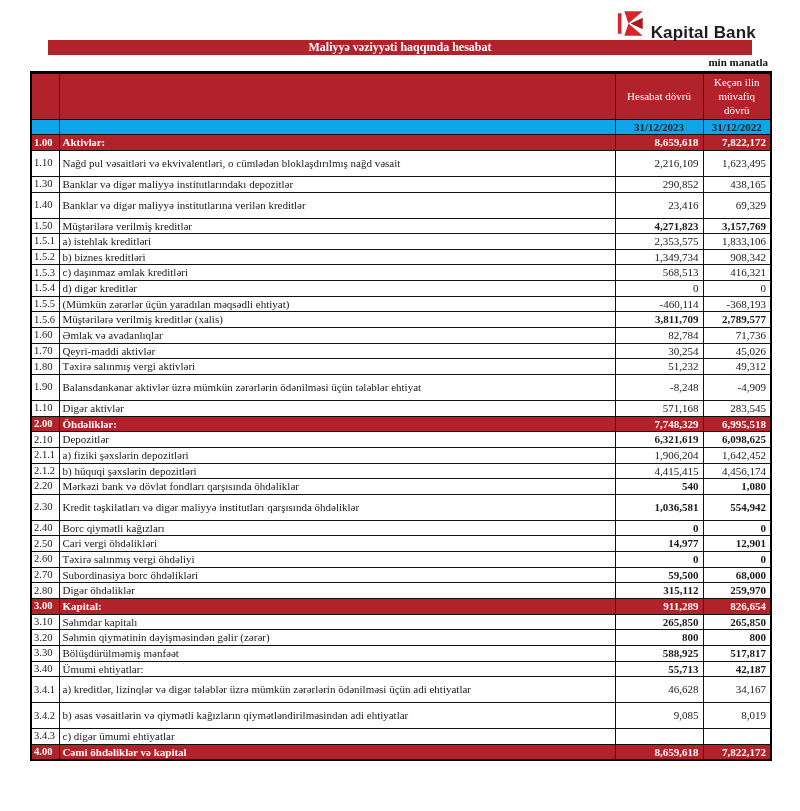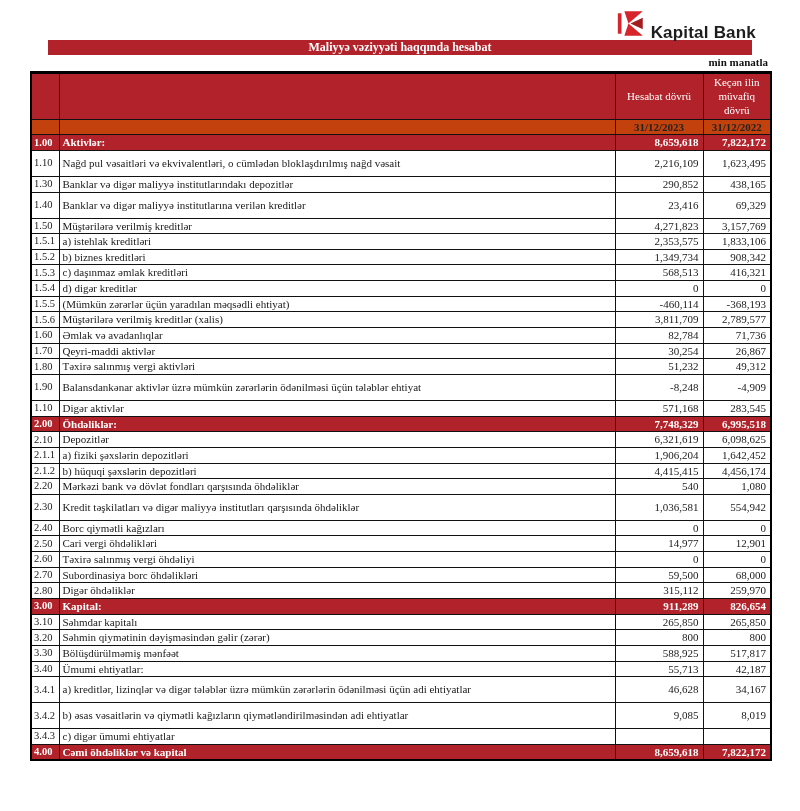--- a/index.html
+++ b/index.html
@@ -33,32 +33,32 @@
   }
   col.c-num { width:28px; } col.c-label { width:556px; }
   col.c-v1 { width:88px; } col.c-v2 { width:68px; }
   th, td { border:1px solid var(--grid); overflow:hidden; }
   thead th {
     background:var(--red); color:#fff; font-weight:400; font-size:11px;
     line-height:1.25; height:46px; text-align:center; vertical-align:middle;
     padding:2px;
   }
   tr.dates td {
-    height:13px; background:#c2410c; color:#222; font-weight:700; font-size:11px;
+    height:13px; background:#0ea5e9; color:#222; font-weight:700; font-size:11px;
     text-align:center; padding:1px 2px;font-family:Liberation Serif, serif;
   }
   tbody td {
     font-size:11px; line-height:1.15; color:var(--ink);
     padding:1px 3px; vertical-align:middle; background:#fff;
   }
   tbody td.num { padding-left:2px; padding-right:1px; font-size:10.5px; }
   tbody td.v1, tbody td.v2 { text-align:right; padding-right:4px; }
   tr.h1 td { height:12px; } tr.h13 td { height:15px; } tr.h2 td { height:26px; }
   tr.sec td { background:var(--red); color:#fff; font-weight:700; }
-  tr.bold-val td.v1, tr.bold-val td.v2 { font-weight:400; }
+  tr.bold-val td.v1, tr.bold-val td.v2 { font-weight:700; }
 </style>
 </head>
 <body>
 
 <div class="page">
 
   <div class="top-header">
     <div class="logo">
       <svg width="27" height="27" viewBox="0 0 33 33">
         <rect x="1" y="4" width="4.5" height="25" fill="#d6252b"></rect>
@@ -165,21 +165,21 @@
         <tr class="h1">
           <td class="num">1.60</td>
           <td class="label">Əmlak və avadanlıqlar</td>
           <td class="v1">82,784</td>
           <td class="v2">71,736</td>
         </tr>
         <tr class="h1">
           <td class="num">1.70</td>
           <td class="label">Qeyri-maddi aktivlər</td>
           <td class="v1">30,254</td>
-          <td class="v2">26,867</td>
+          <td class="v2">45,026</td>
         </tr>
         <tr class="h1">
           <td class="num">1.80</td>
           <td class="label">Təxirə salınmış vergi aktivləri</td>
           <td class="v1">51,232</td>
           <td class="v2">49,312</td>
         </tr>
         <tr class="h2">
           <td class="num">1.90</td>
           <td class="label">Balansdankənar aktivlər üzrə mümkün zərərlərin ödənilməsi üçün tələblər ehtiyat</td>

